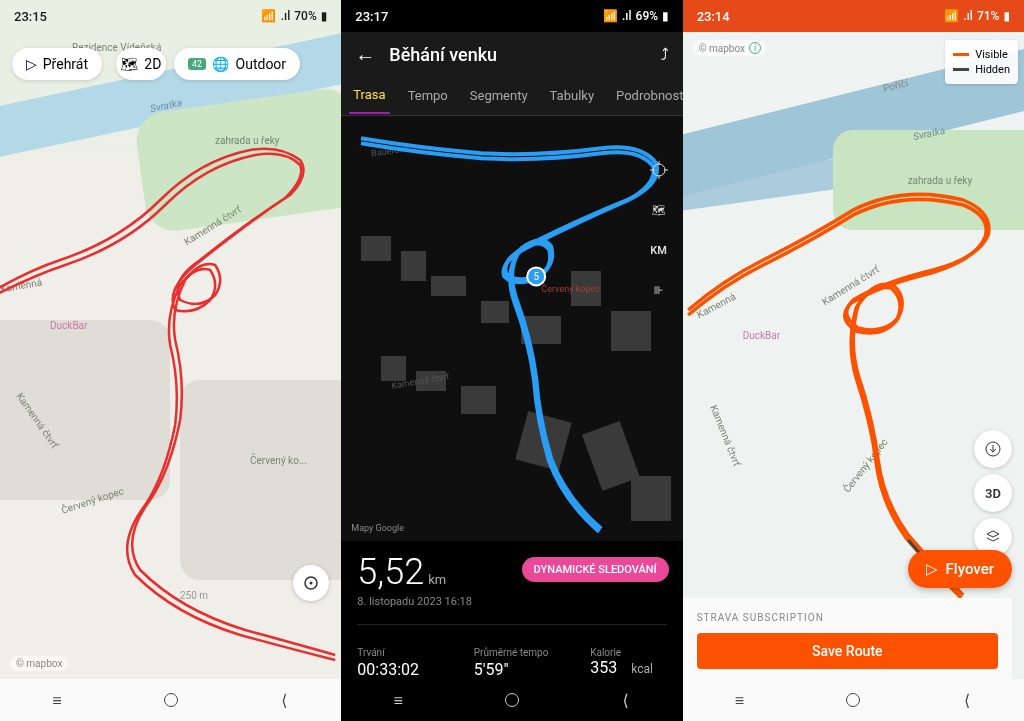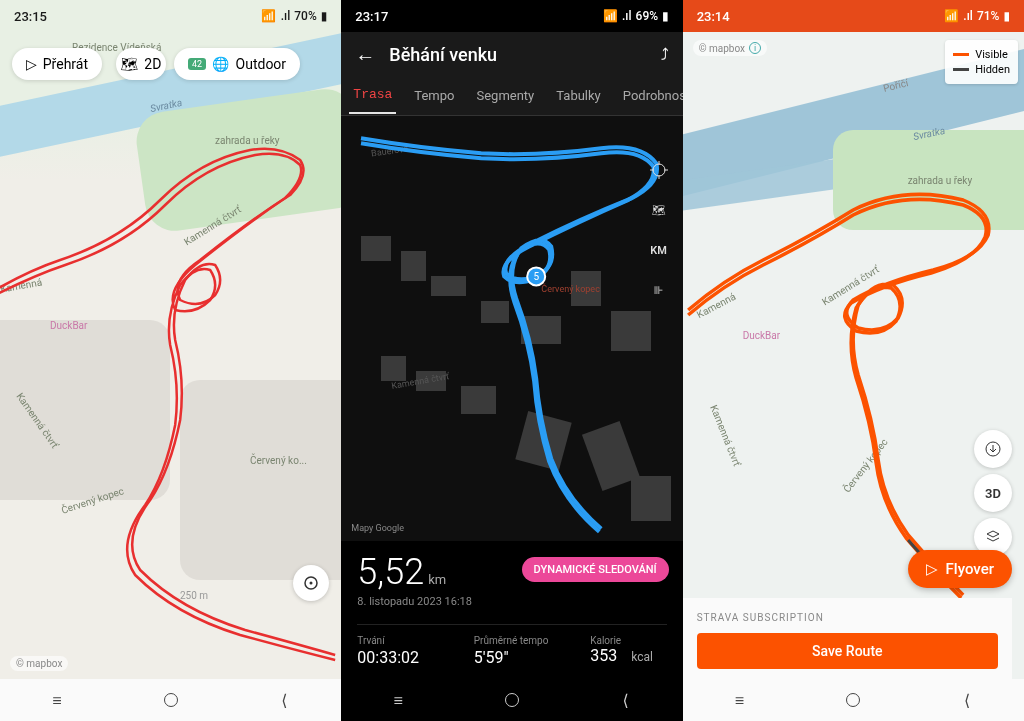--- a/index.html
+++ b/index.html
@@ -34,31 +34,31 @@
 #p1 .maplabel { position: absolute; font-size: 10px; color: #7a8570; }
 #p1 .mapbox-logo { position: absolute; bottom: 50px; left: 10px; font-size: 10px; color: #888; background: rgba(255,255,255,0.6); padding: 2px 6px; border-radius: 8px; }
 #p1 .target { position: absolute; bottom: 120px; right: 12px; width: 36px; height: 36px; background: #fff; border-radius: 50%; box-shadow: 0 1px 4px rgba(0,0,0,0.2); display:flex; align-items:center; justify-content:center;}
 
 
 #p2 { background: #1a1a1a; }
 #p2 .header { position: absolute; top: 32px; left: 0; right: 0; height: 44px; display: flex; align-items: center; padding: 0 14px; color: #fff; gap: 14px; }
 #p2 .header .title { font-size: 18px; font-weight: 500; flex: 1; }
 #p2 .tabs { position: absolute; top: 76px; left: 0; right: 0; height: 40px; display: flex; align-items: center; padding: 0 8px; gap: 14px; font-size: 13px; color: #aaa; border-bottom: 1px solid #333; }
 #p2 .tabs .tab { padding: 10px 4px; }
-#p2 .tabs .tab.active { color: #ef4444; border-bottom: 2px solid #e5e5e5; font-family: Liberation Mono, monospace; }
+#p2 .tabs .tab.active { color: #fde047; border-bottom: 2px solid #a21caf; }
 #p2 .maparea { position: absolute; top: 116px; left: 0; right: 0; bottom: 180px; background: #0f0f0f; overflow: hidden; }
 #p2 .building { position: absolute; background: #3a3a3a; }
 #p2 .sidebtn { position: absolute; right: 10px; width: 28px; height: 28px; display: flex; align-items: center; justify-content: center; color: #ddd; font-size: 11px; }
 #p2 .google { position: absolute; bottom: 8px; left: 10px; font-size: 9px; color: #888; }
 #p2 .stats { position: absolute; bottom: 42px; left: 0; right: 0; height: 138px; background: #000; padding: 10px 16px; color: #fff; }
 #p2 .distance { font-size: 36px; font-weight: 300; display: inline-block; }
 #p2 .distunit { font-size: 13px; color: #aaa; margin-left: 4px; }
 #p2 .dyntrack { position: absolute; right: 14px; top: 16px; background: #ec4899; color: #fff; border-radius: 16px; padding: 6px 12px; font-size: 11px; font-weight: 500; }
 #p2 .date { font-size: 11px; color: #888; margin-top: 2px; }
-#p2 .metricsrow { display: flex; margin-top: 16px; gap: 40px; border-top:1px solid #222; padding-top:10px;}
+#p2 .metricsrow { display: flex; margin-top: 16px; gap: 40px; border-top:1px solid #222; padding-top:22px;}
 #p2 .metric { flex: 1; }
 #p2 .metric .mlabel { font-size: 10px; color: #888; }
 #p2 .metric .mval { font-size: 16px; color: #fff; margin-top: 2px; }
 #p2 .metric .munit { font-size: 12px; color: #aaa; margin-left: 14px; }
 
 
 #p3 { background: #eef2f0; }
 #p3 .mapbox3 { position: absolute; top: 40px; left: 10px; font-size: 10px; color: #888; background: rgba(255,255,255,0.6); padding: 2px 6px; border-radius: 8px; display:flex; align-items:center; gap:4px;}
 #p3 .info-i { width:12px; height:12px; border-radius:50%; border:1px solid #4aa; color:#4aa; font-size:9px; display:inline-flex; align-items:center; justify-content:center;}
 #p3 .legend { position: absolute; top: 40px; right: 6px; background: rgba(255,255,255,0.9); border-radius: 4px; padding: 6px 8px; font-size: 11px; box-shadow: 0 1px 3px rgba(0,0,0,0.15); }

